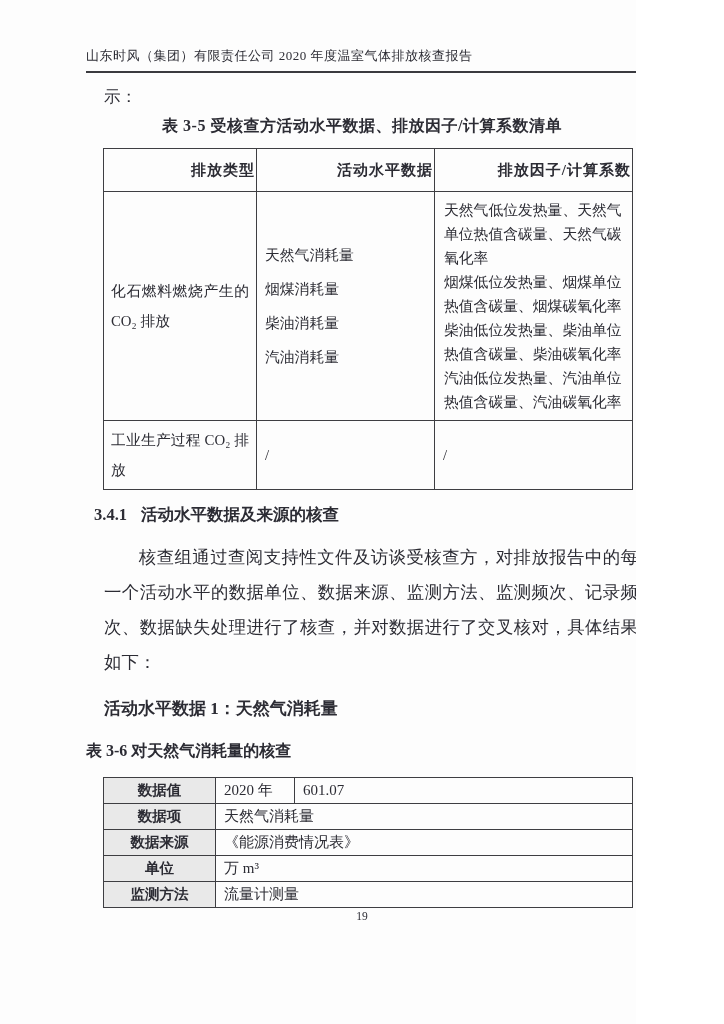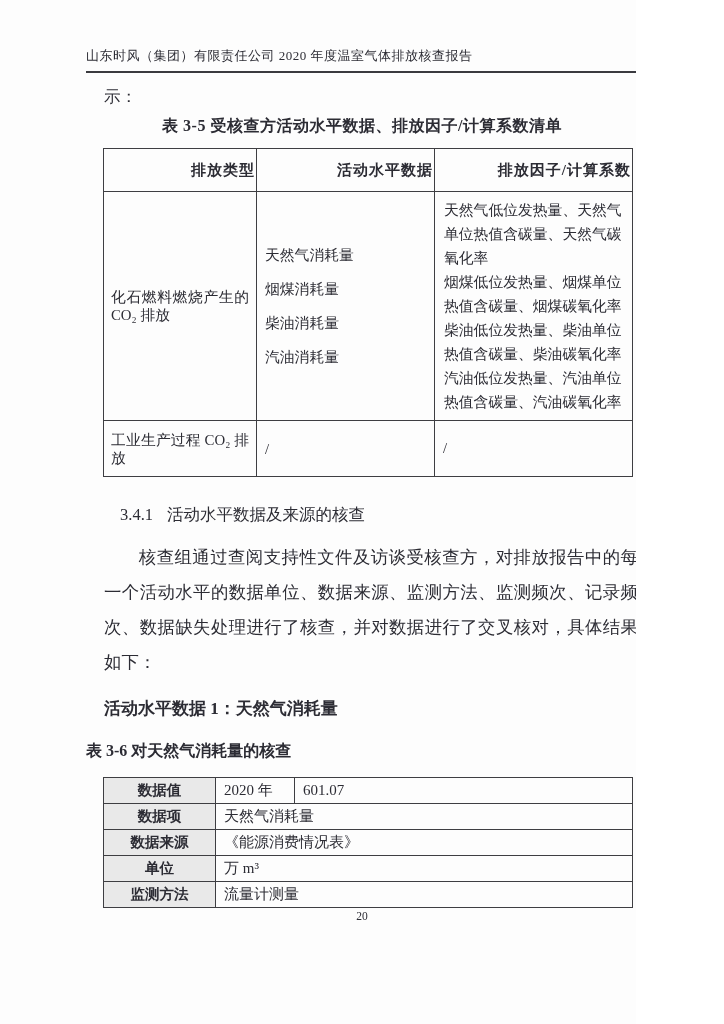--- a/index.html
+++ b/index.html
@@ -18,26 +18,26 @@
     font-weight:bold;font-size:16px;letter-spacing:.5px;}
   
   table{border-collapse:collapse;table-layout:fixed;}
   td,th{border:1px solid #3e3e42;vertical-align:middle;}
   .t35{position:absolute;left:103px;top:148px;width:529px;font-size:14.8px;}
   .t35 th{height:40px;font-weight:bold;font-size:15px;text-align:right;letter-spacing:1px;}
   .t35 td{padding:4px 8px;line-height:27px;}
   .t35 tr.r1 td{height:208px;}
   .t35 tr.r2 td{height:47px;}
   .t35 tr.r3 td{height:48px;}
-  .t35 td.c1{line-height:18px;padding:4px 7px;text-align:justify;}
+  .t35 td.c1{line-height:30px;padding:4px 7px;text-align:justify;}
   .t35 td.c2{line-height:34px;}
   .t35 tr.r1 td.c3{line-height:24px;padding:6px 9px;}
   .pre{white-space:pre-line;}
   
-  .sec-head{position:absolute;left:120px;top:504px;font-size:16.5px;font-weight:normal;}
+  .sec-head{position:absolute;left:94px;top:504px;font-size:16.5px;font-weight:bold;}
   .sec-head .num{margin-right:14px;}
   .body-par{position:absolute;left:104px;top:540px;width:534px;
     font-size:17.4px;line-height:35px;text-align:justify;text-indent:2em;}
   .act-head{position:absolute;left:104px;top:697px;font-size:17px;font-weight:bold;}
   .t36-title{position:absolute;left:86px;top:741px;width:552px;
     font-weight:bold;font-size:16px;}
   .t36{position:absolute;left:103px;top:777px;width:529px;font-size:15px;}
   .t36 td{height:25px;padding:0 8px;line-height:25px;}
   .t36 td.lbl{background:#e9e9e9;font-weight:bold;text-align:center;font-size:14.5px;padding:0 18px;}
   .pagenum{position:absolute;left:86px;top:910px;width:552px;text-align:center;font-size:11.5px;}
@@ -120,15 +120,15 @@
         <td class="lbl">单位</td>
         <td colspan="2">万 m³</td>
       </tr>
       <tr>
         <td class="lbl">监测方法</td>
         <td colspan="2">流量计测量</td>
       </tr>
     </tbody>
   </table>
 
-  <div class="pagenum">20</div>
+  <div class="pagenum">19</div>
 
 </div>
 
 </body></html>

